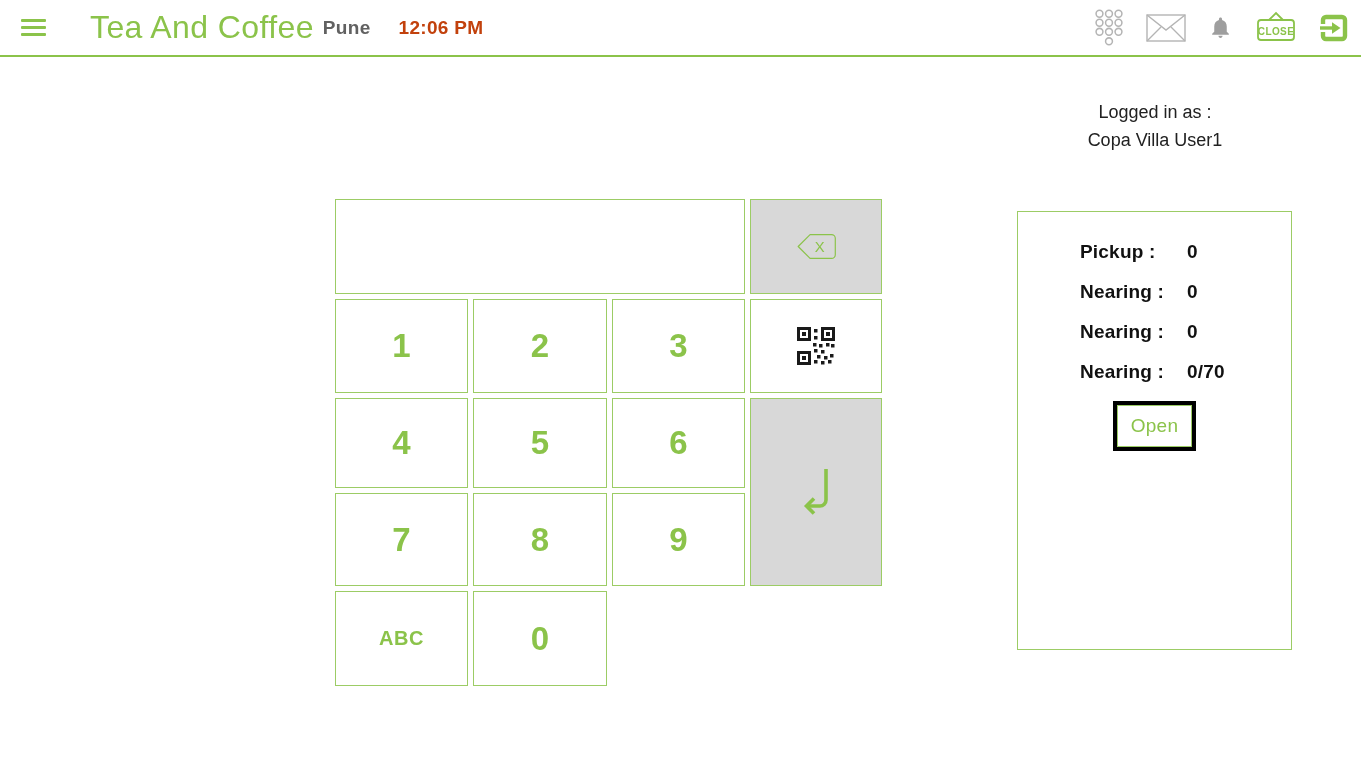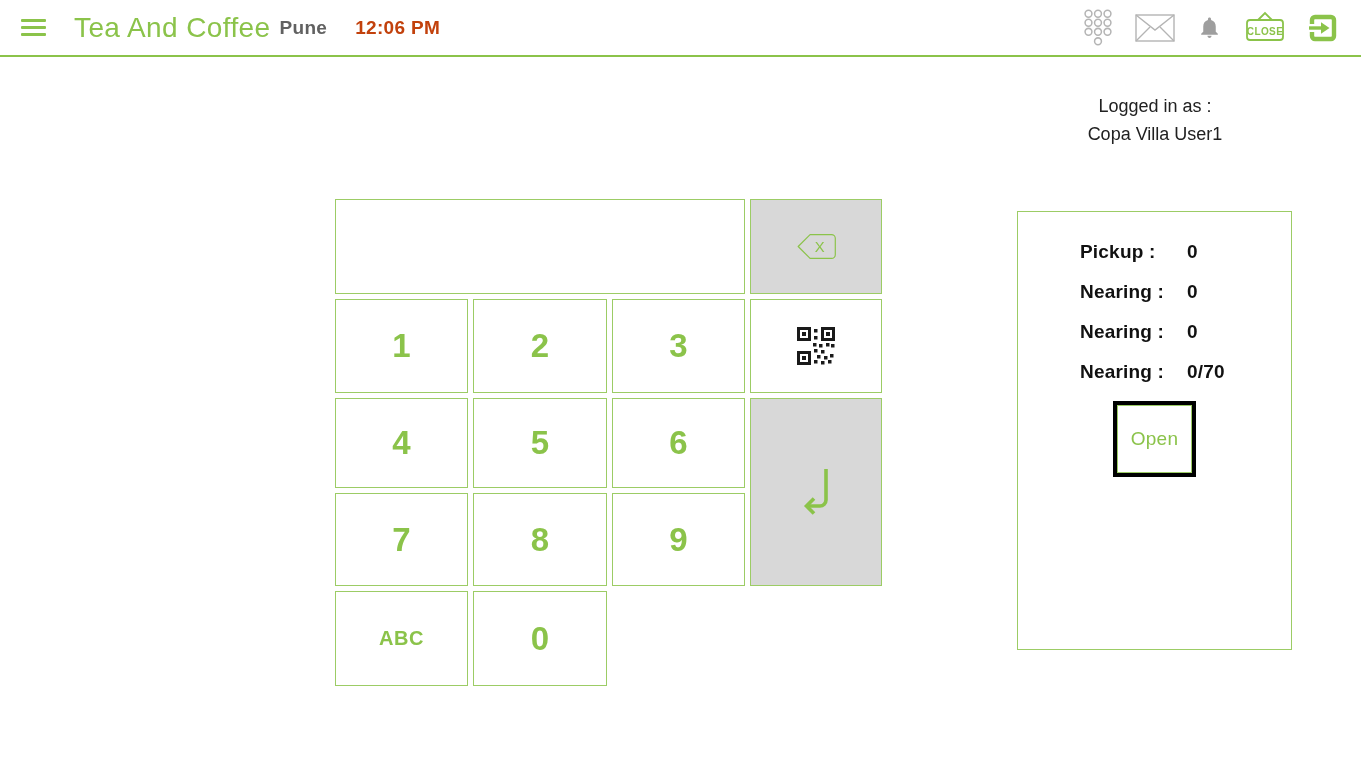--- a/index.html
+++ b/index.html
@@ -13,47 +13,47 @@
 
   
   .header {
     position:absolute; top:0; left:0; width:1361px; height:57px;
     background:#fff; border-bottom:2px solid #8bc34a;
     display:flex; align-items:center;
   }
   .hamburger { margin-left:21px; width:25px; cursor:pointer; }
   .hamburger .bar { height:3px; background:#8bc34a; margin:4px 0; border-radius:1px; }
   .app-title {
-    margin-left:28px; font-size:28px; color:#8bc34a; font-weight:500;
+    margin-left:44px; font-size:32px; color:#8bc34a; font-weight:500;
     letter-spacing:0.4px; white-space:nowrap;
   }
   .hdr-location { margin-left:9px; font-size:19px; color:#616161; font-weight:600; letter-spacing:0.3px; }
   .hdr-time { margin-left:28px; font-size:19px; color:#c2410c; font-weight:600; letter-spacing:0.3px; }
-  .header-icons { margin-left:auto; display:flex; align-items:center; gap:22px; padding-right:23px; }
+  .header-icons { margin-left:auto; display:flex; align-items:center; gap:22px; padding-right:12px; }
   .hicon { display:flex; align-items:center; justify-content:center; cursor:pointer; }
 
   
   .logged-in {
-    position:absolute; left:1017px; top:92px; width:276px;
+    position:absolute; left:1017px; top:98px; width:276px;
     text-align:center; font-size:18px; color:#212121; line-height:28px;
     font-weight:500;
   }
   .status-panel {
     position:absolute; left:1017px; top:211px; width:275px; height:439px;
     border:1px solid #9ccc65; background:#fff; padding-top:20px;
   }
   .status-row {
     display:flex; align-items:center; height:40px; padding-left:62px;
     font-size:19px; font-weight:600; color:#111111; letter-spacing:0.2px;
   }
   .status-row .slabel { width:107px; flex:none; }
   .open-wrap { margin:9px auto 0; width:max-content; border:4px solid #000; background:#fff; }
   .open-btn {
     display:block; border:1px solid #9ccc65; background:#fff; color:#8bc34a;
-    font-size:19px; font-weight:500; padding:22px 13px; cursor:pointer;
+    font-size:19px; font-weight:500; padding:9px 13px; cursor:pointer;
     font-family:inherit; letter-spacing:0.3px;
   }
 
   
   .keypad {
     position:absolute; left:335px; top:199px; width:547px;
     display:grid;
     grid-template-columns:133px 134px 133px 132px;
     grid-template-rows:95px 94px 90px 93px 95px;
     gap:5px;

